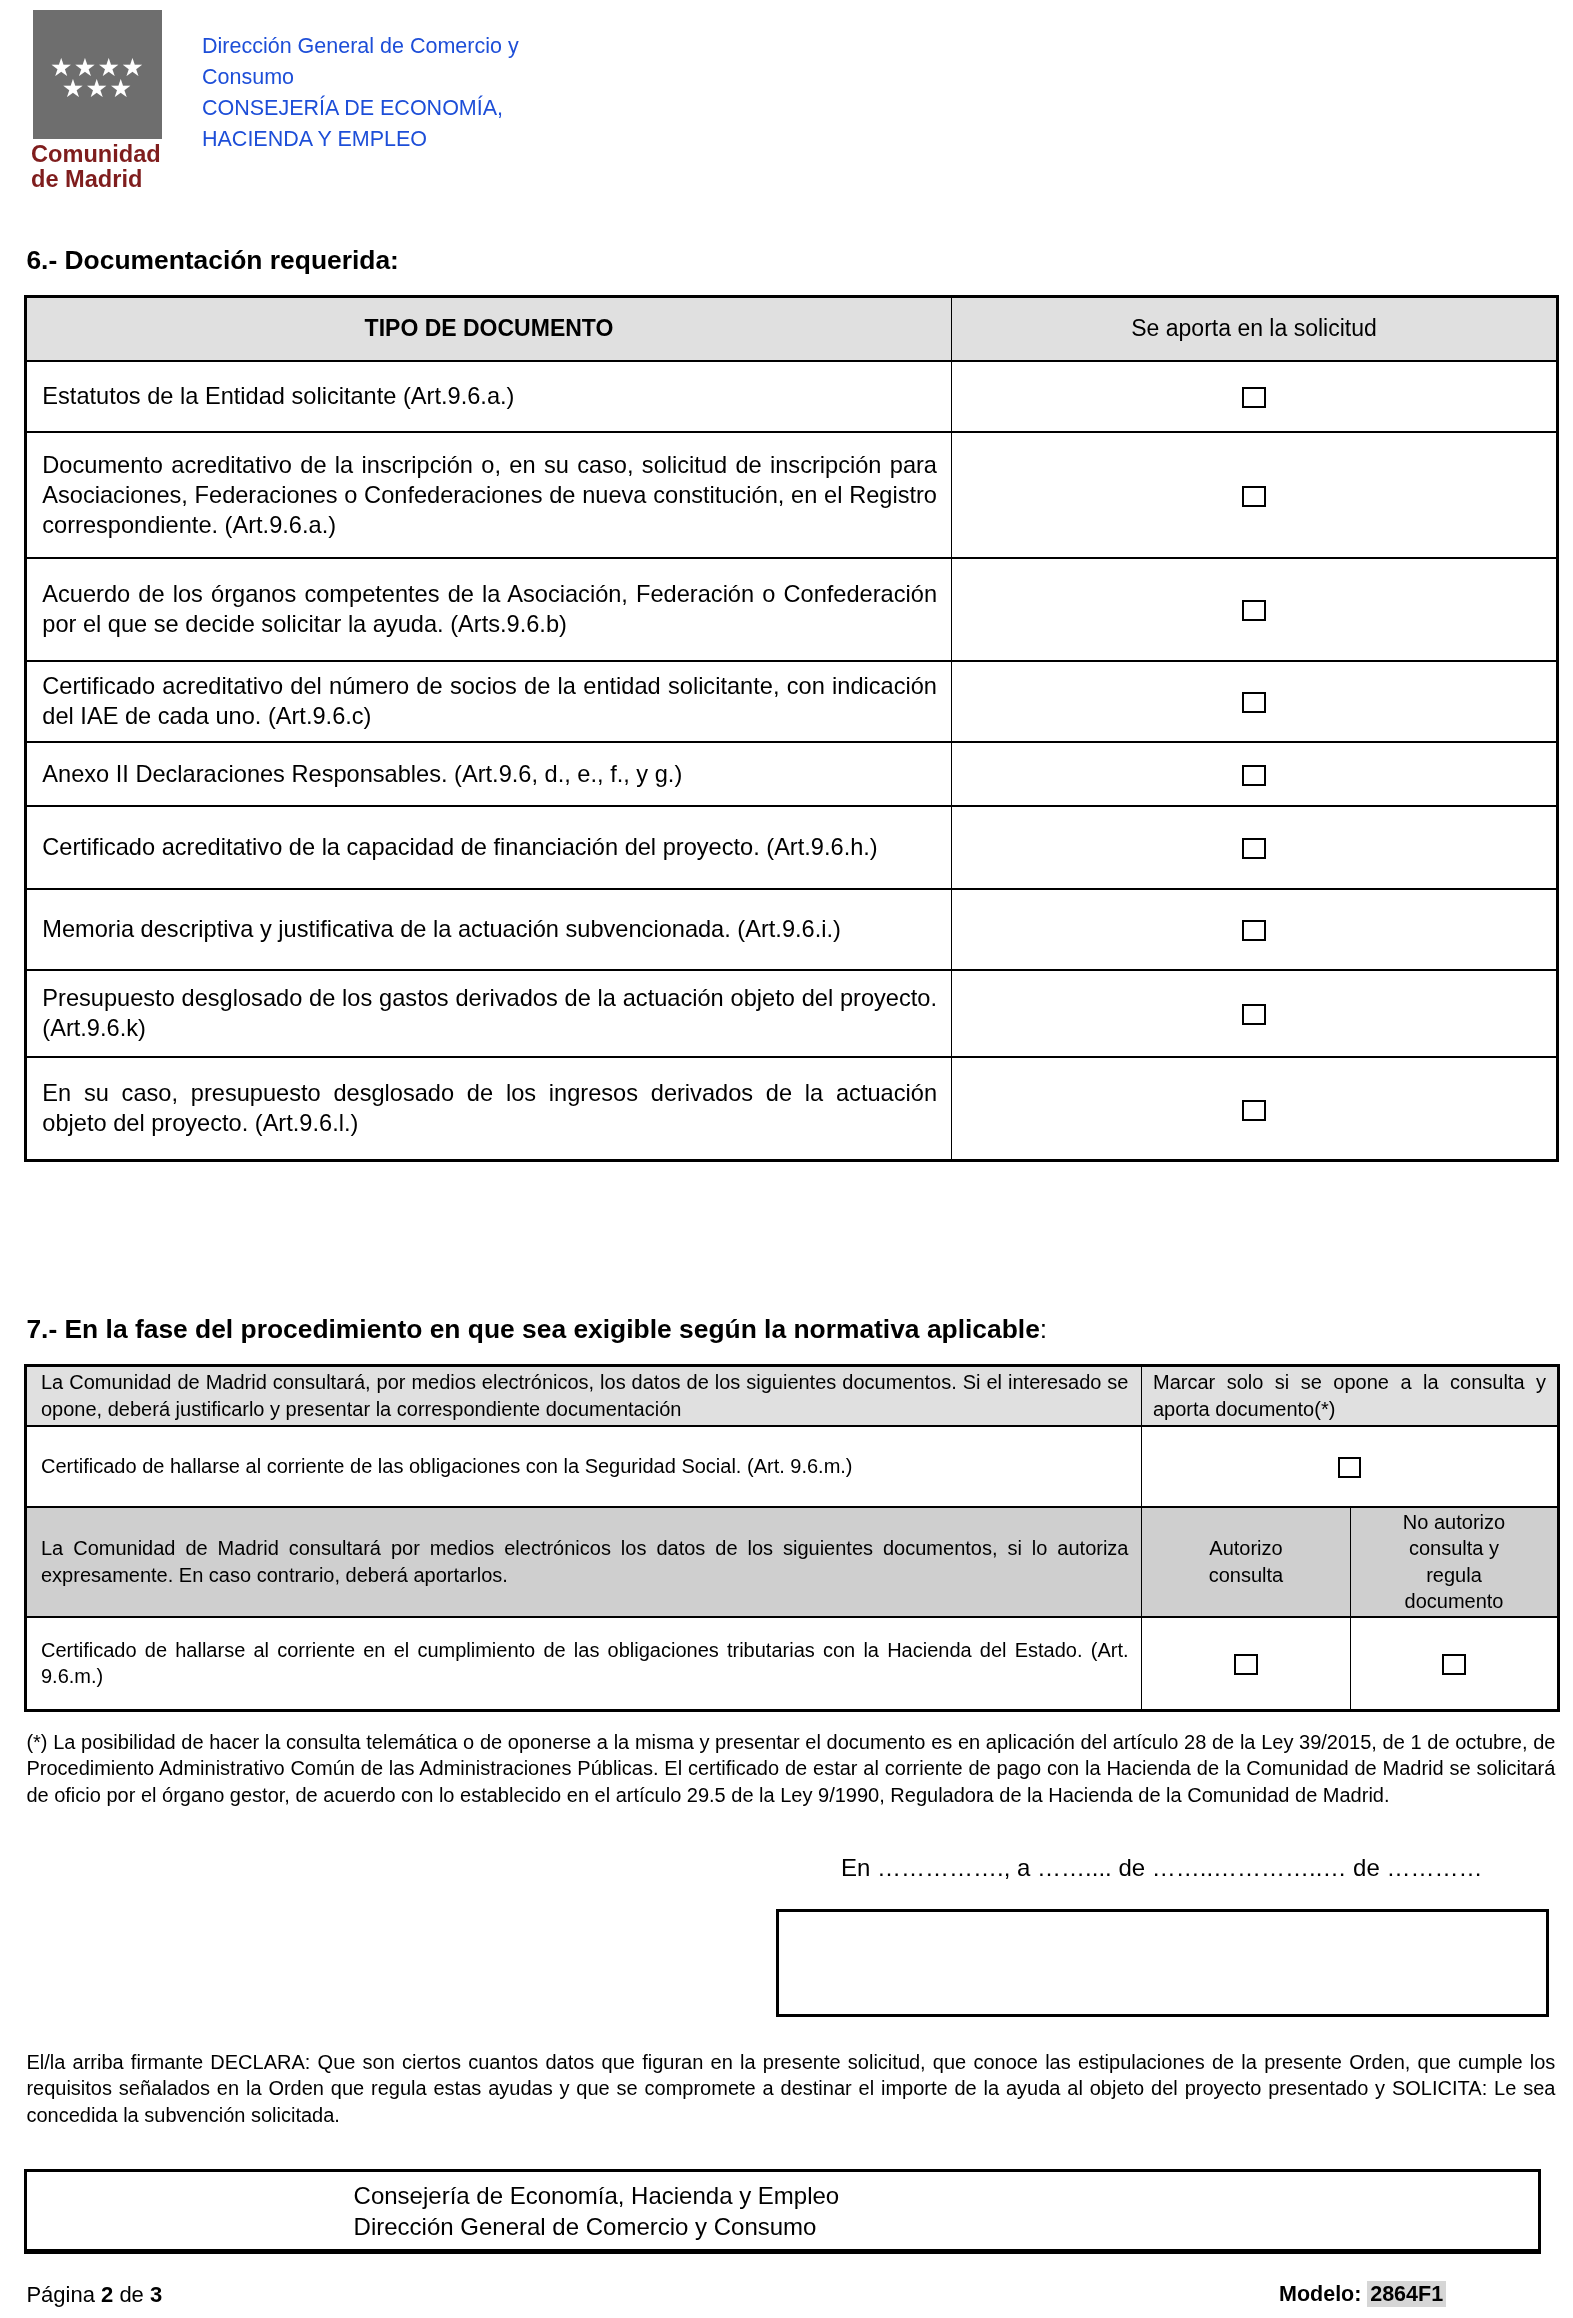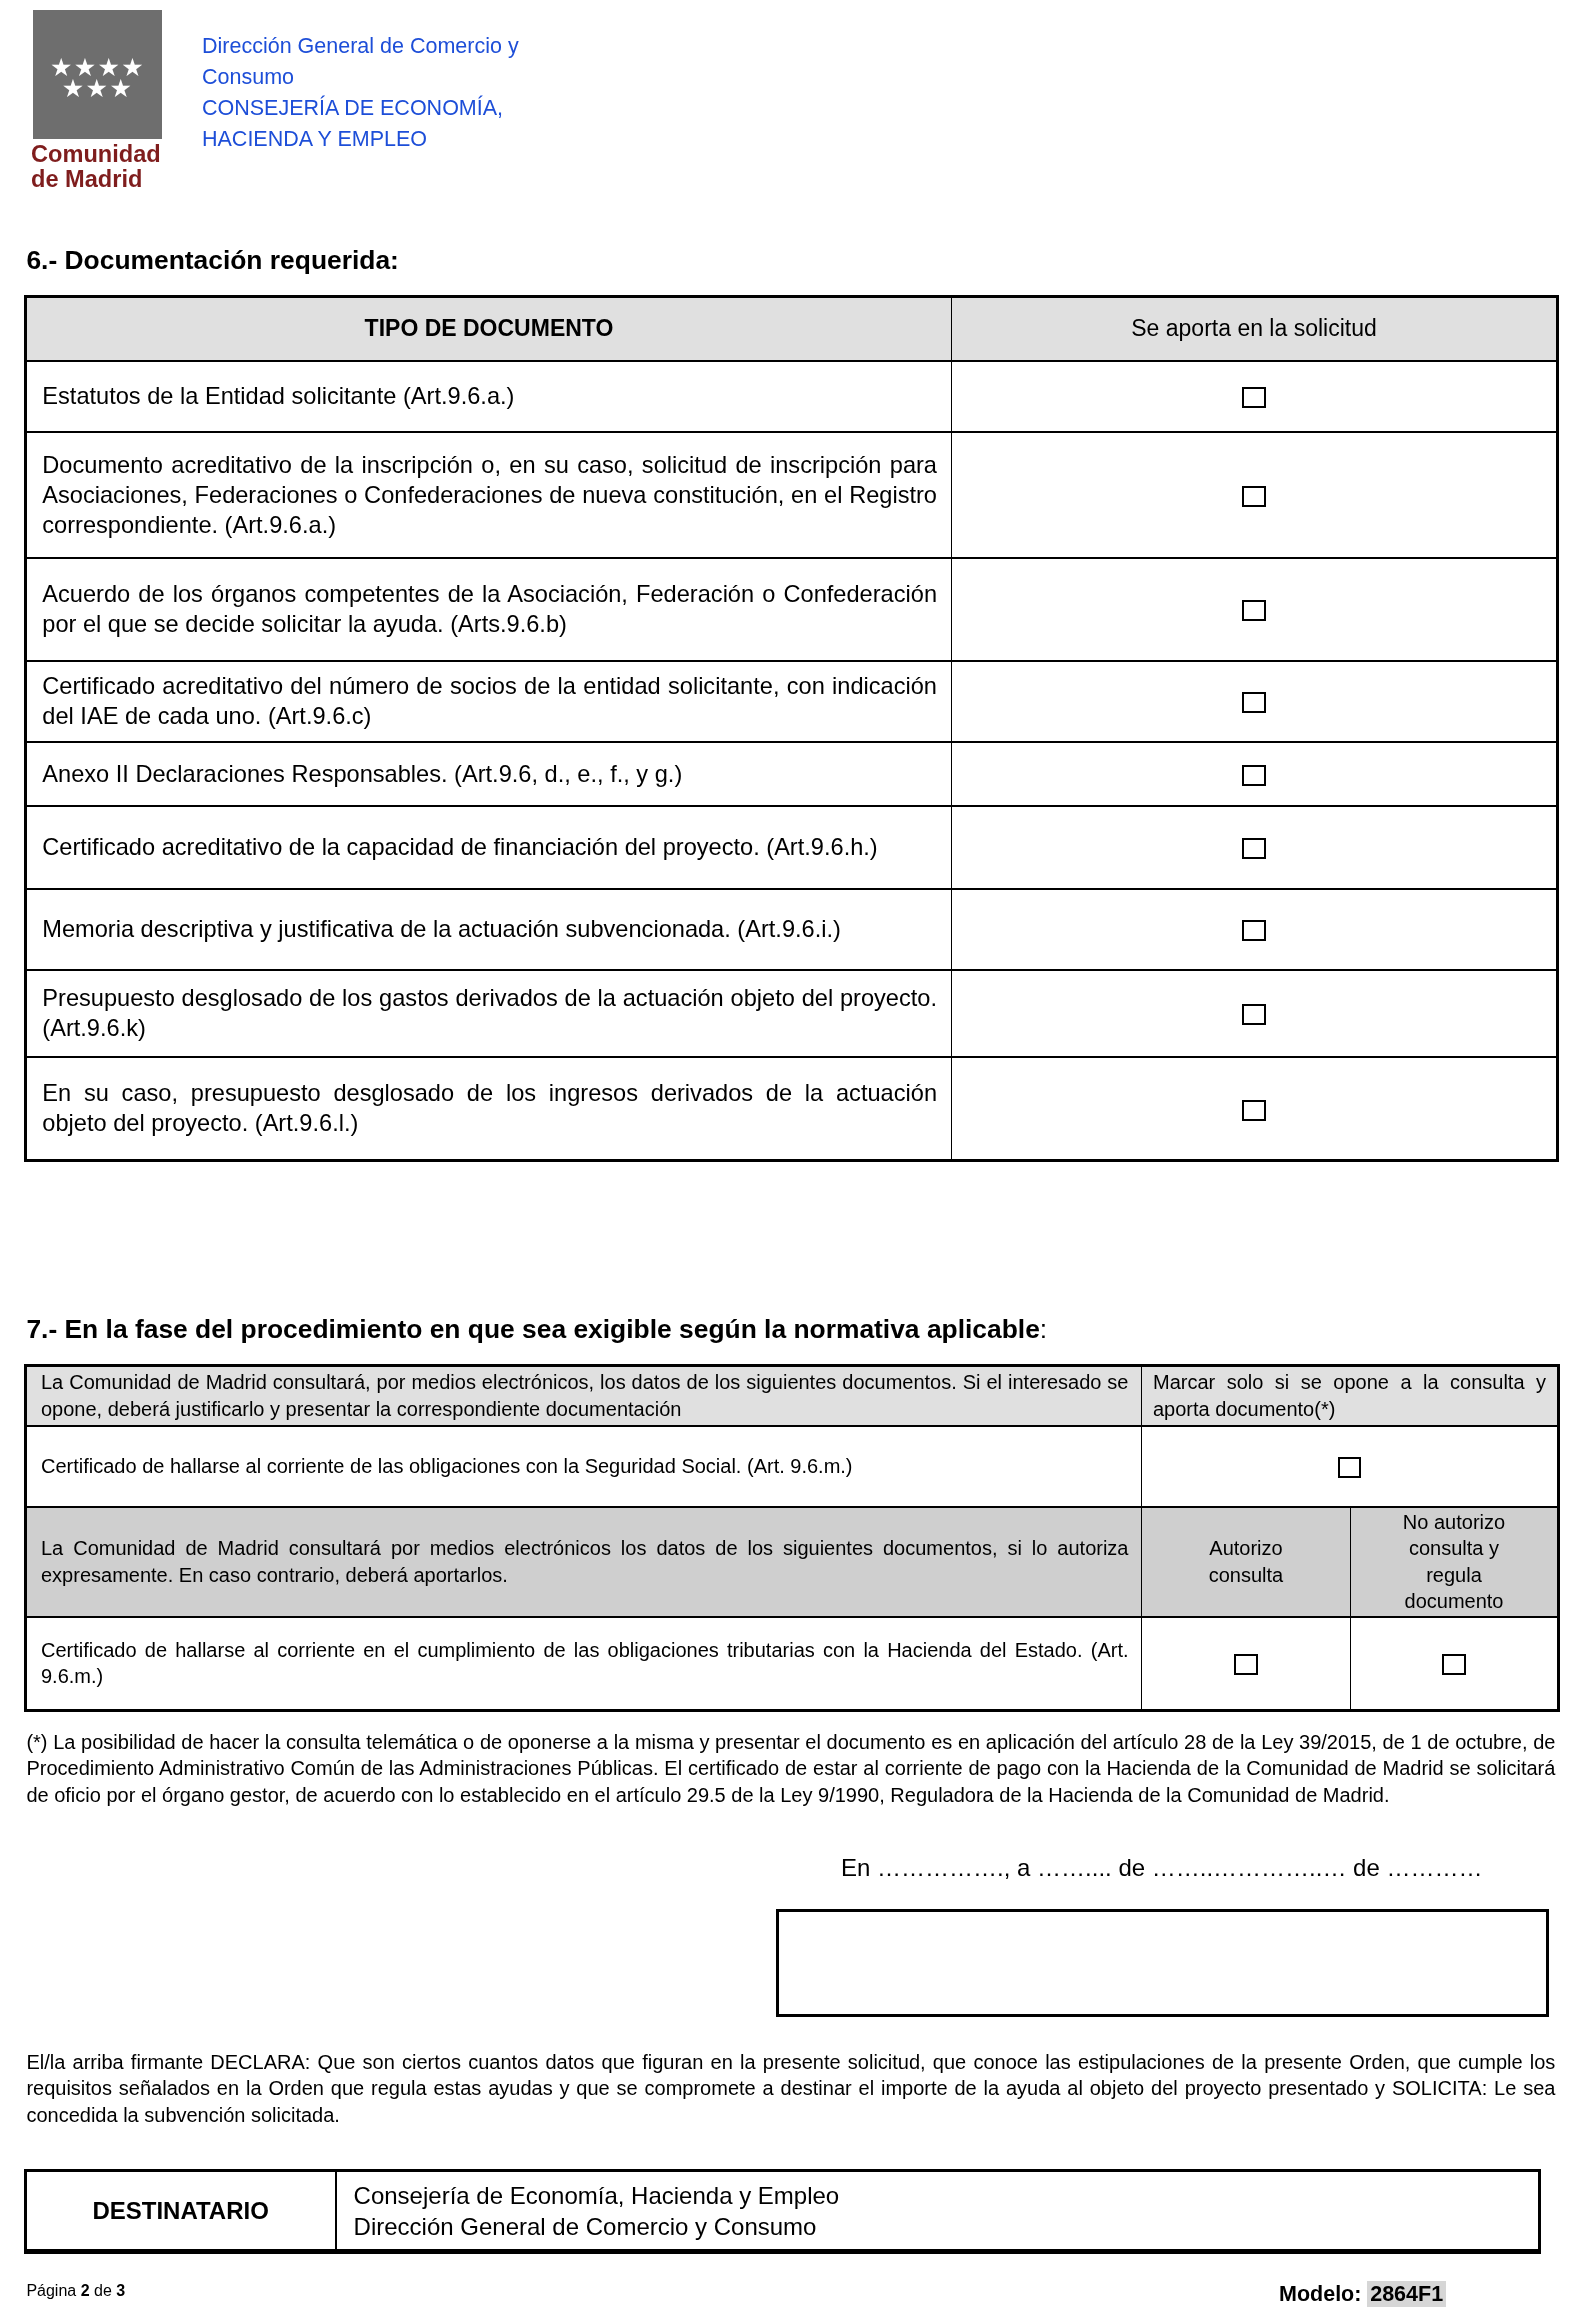--- a/index.html
+++ b/index.html
@@ -45,21 +45,21 @@
 
   .firma-box { left: 776px; top: 1909px; width: 773px; height: 108px; border: 3.5px solid #000; }
   .firma-label { position: absolute; left: 0; top: 0; width: 100%; height: 40px; border-bottom: 2.8px solid #000; padding-left: 14px; font-weight: bold; font-size: 28px; line-height: 39px; }
 
   .declara { left: 26.4px; top: 2049px; width: 1529px; font-size: 20px; line-height: 26.4px; text-align: justify; }
 
   .dest-box { left: 23.6px; top: 2169px; width: 1517px; height: 85px; border: 3.5px solid #000; border-bottom-width: 5.6px; }
   .dest-label { position: absolute; left: 0; top: 0; width: 310px; height: 100%; border-right: 2.1px solid #000; font-weight: bold; font-size: 24px; display: flex; align-items: center; justify-content: center; }
   .dest-lines { position: absolute; left: 327px; top: 8.3px; font-size: 24px; line-height: 31px; }
 
-  .footer-page { left: 26.4px; top: 2282px; font-size: 16px; text-align: right; }
+  .footer-page { left: 26.4px; top: 2282px; font-size: 22px; text-align: right; }
   .footer-model { left: 1279px; top: 2282px; font-size: 21.5px; font-weight: bold; }
   .model-code { background: #d6d6d6; padding: 1.4px 2.8px; }
 </style>
 </head>
 <body>
 
 <div class="abs logo-box">
   <div class="abs stars">
     <div>★★★★</div>
     <div>★★★</div>
@@ -165,21 +165,20 @@
 
 <div class="abs firma-box">
   <div style="position:absolute; left:0; top:43px; width:100%; height:58px;"></div>
 </div>
 
 <div class="abs declara">
   <span>El/la arriba firmante DECLARA</span><b style="font-weight:normal">: Que son ciertos cuantos datos que figuran en la presente solicitud, que conoce las estipulaciones de la presente Orden, que cumple los requisitos señalados en la Orden que regula estas ayudas y que se compromete a destinar el importe de la ayuda al objeto del proyecto presentado y SOLICITA</b><span>: Le sea concedida la subvención solicitada.</span>
 </div>
 
 <div class="abs dest-box">
-  <div class="dest-label">DESTINATARIO</div>
   <div class="dest-lines">
     <div>Consejería de Economía, Hacienda y Empleo</div>
     <div>Dirección General de Comercio y Consumo</div>
   </div>
 </div>
 
 <div class="abs footer-page">
   <span>Página </span><b>2</b><span> de </span><b>3</b>
 </div>
 <div class="abs footer-model">

